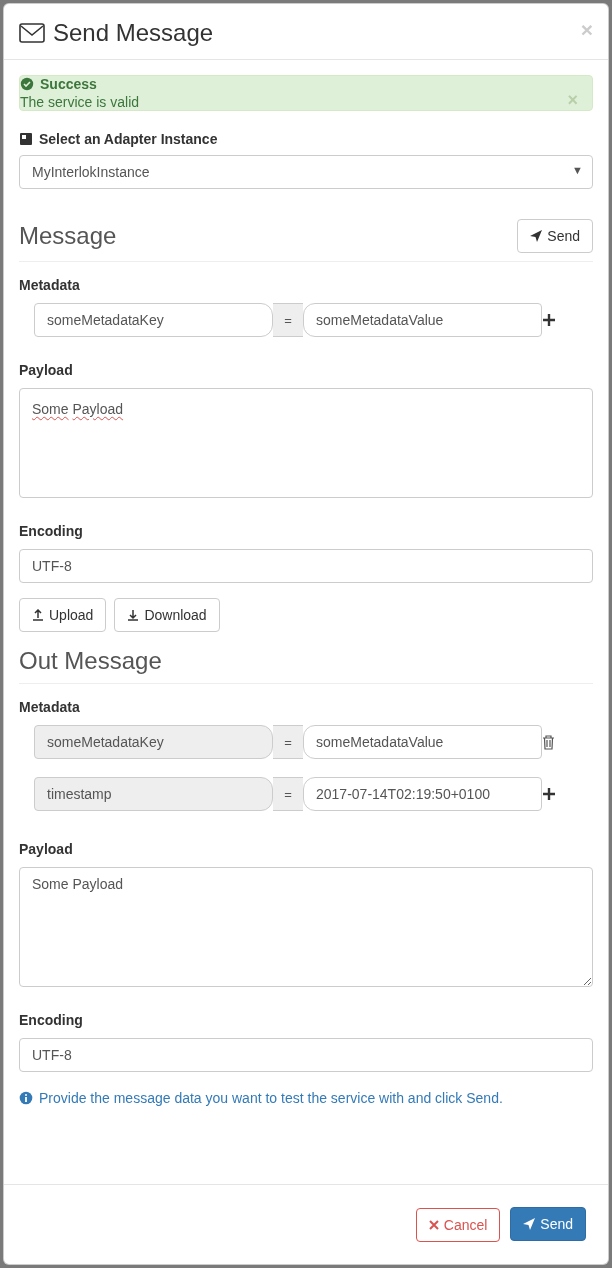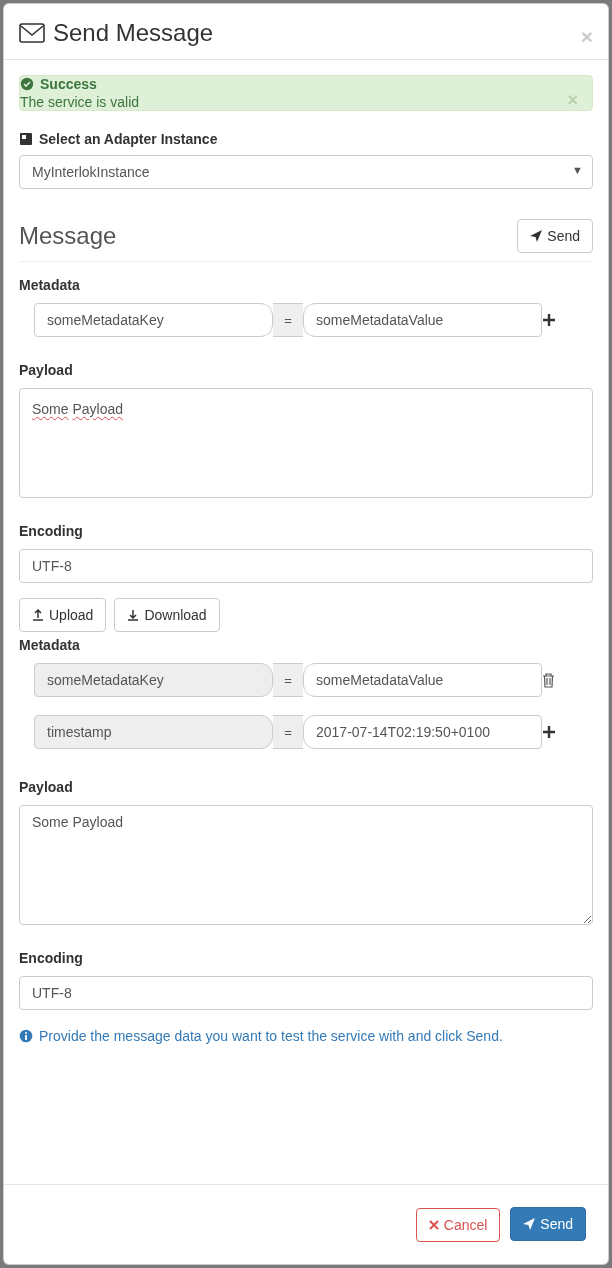--- a/index.html
+++ b/index.html
@@ -1,19 +1,19 @@
 <!DOCTYPE html>
 <html><head>
 <meta charset="utf-8">
 <style>
 * { box-sizing: border-box; margin: 0; padding: 0; }
 body { font-family: "Helvetica Neue", Helvetica, Arial, sans-serif; font-size: 14px; color: #333; background: #000; width: 612px; height: 1268px; overflow: hidden; position: relative; }
 .backdrop { position: absolute; top: 0; left: 0; right: 0; bottom: 0; background: #7a7a7a; }
 .modal { position: absolute; top: 3px; left: 3px; right: 3px; bottom: 3px; background: #fff; border-radius: 6px; border: 1px solid rgba(0,0,0,0.2); display: flex; flex-direction: column; overflow: hidden; }
-.modal-header { padding: 15px 15px 12px 15px; border-bottom: 1px solid #e5e5e5; display: flex; align-items: flex-end; justify-content: space-between; }
+.modal-header { padding: 15px 15px 12px 15px; border-bottom: 1px solid #e5e5e5; display: flex; align-items: flex-start; justify-content: space-between; }
 .modal-header h2 { font-size: 24px; font-weight: 500; color: #333; display: flex; align-items: center; gap: 8px; }
 .close-x { color: #ccc; font-size: 21px; line-height: 1; cursor: pointer; font-weight: bold; }
 .modal-body { padding: 15px; flex: 1; overflow-y: auto; }
 .modal-footer { padding: 22px; border-top: 1px solid #e5e5e5; text-align: right; }
 .alert-success { background: #dff0d8; border: 1px solid #d6e9c6; color: #3c763d; border-radius: 4px; margin-bottom: 20px; position: relative; }
 .alert-success strong { display: flex; align-items: center; gap: 6px; font-weight: bold; }
 .alert-success .msg { margin-top: 2px; }
 .alert-close { position: absolute; top: 14px; right: 14px; color: #b9cfa9; font-size: 18px; cursor: pointer; font-weight: bold; }
 .section-label { font-weight: bold; color: #333; margin-bottom: 8px; display: flex; align-items: center; gap: 6px; font-size: 14px; }
 .form-control, select.form-control { display: block; width: 100%; height: 34px; padding: 6px 12px; font-size: 14px; line-height: 1.42857143; color: #555; background-color: #fff; border: 1px solid #ccc; border-radius: 4px; }
@@ -145,20 +145,23 @@
       <button class="btn btn-default">
         <span class="icon">
           <svg width="12" height="12" viewBox="0 0 12 12">
               <path d="M6 1 V9 M3 6 L6 9 L9 6 M1 11 H11" stroke="#333" stroke-width="1.5" fill="none"></path>
             </svg>
         </span>
         <span>Download</span>
       </button>
     </div>
 
+    <div class="section-row" style="margin-top:15px">
+      <h3 class="section-title">Out Message</h3>
+    </div>
 
     <div class="sub-label">Metadata</div>
 
     <div class="metadata-row">
       <div class="key">
           <input class="form-control readonly" type="text" readonly="" value="someMetadataKey" style="">
         </div>
       <div class="eq">=</div>
       <div class="val">
           <input class="form-control" type="text" value="someMetadataValue" style="">

